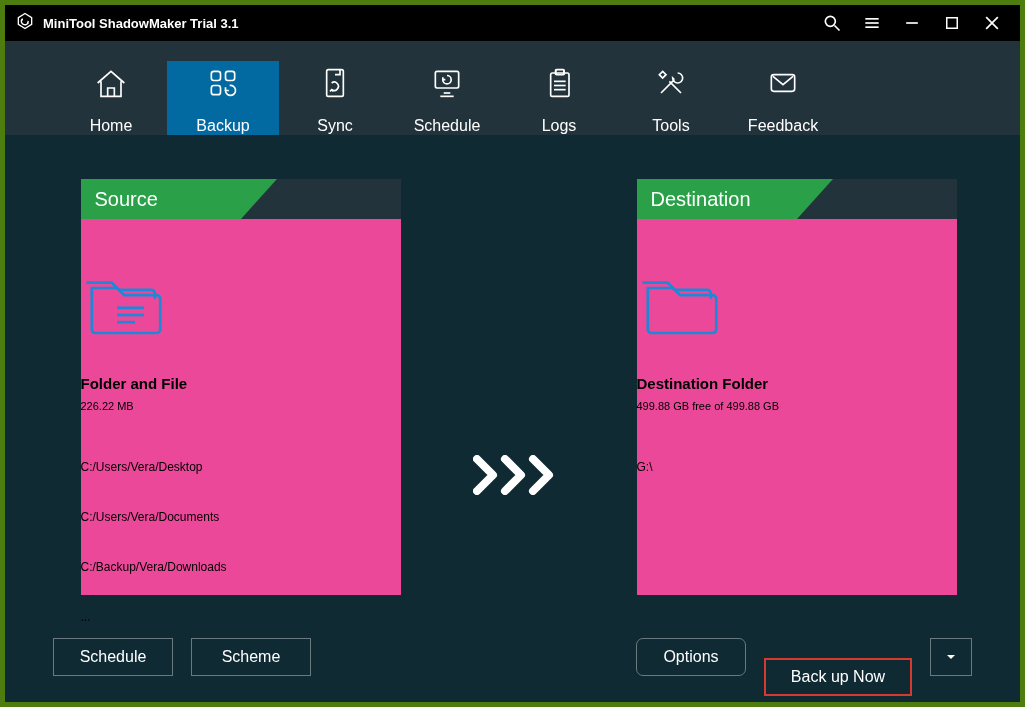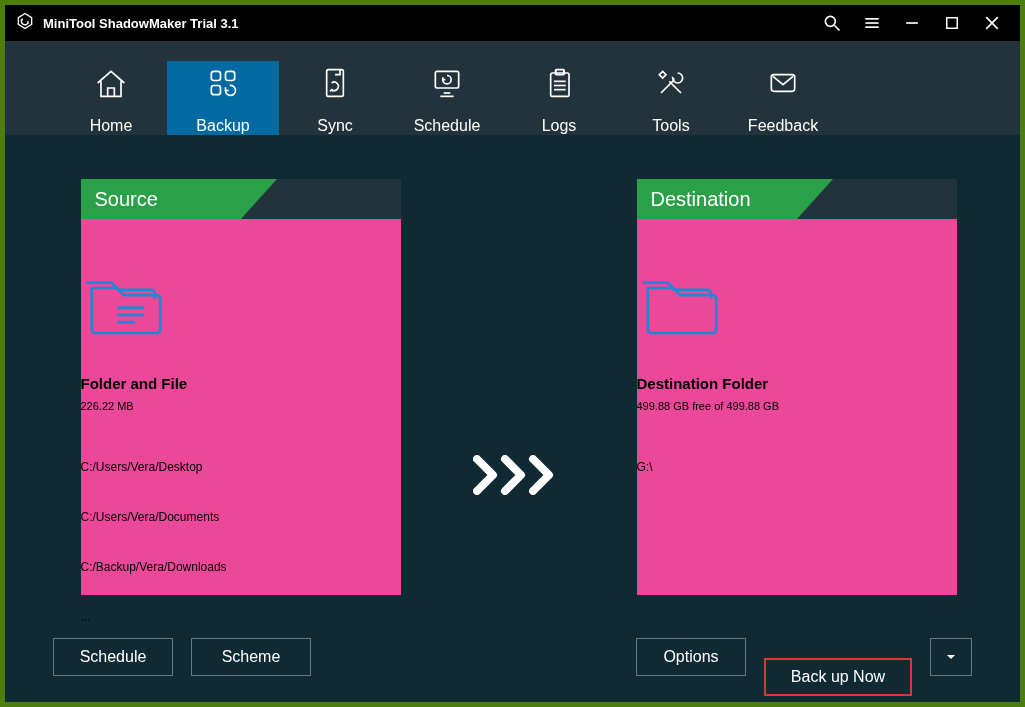--- a/index.html
+++ b/index.html
@@ -35,21 +35,21 @@
   .card-title { font-size: 15px; font-weight: bold; color: #000; margin-bottom: 8px; }
   .card-sub { font-size: 11px; color: #000; margin-bottom: 14px; }
   .card-line { font-size: 12px; color: #000; line-height: 18px; text-align: center; margin-top: 32px; }
 
   .arrows { align-self: center; margin-top: 180px; }
 
   
   .bottom { height: 90px; display: flex; align-items: center; padding: 0 48px; gap: 18px; }
   .btn { height: 38px; background: transparent; border: 1px solid #6a7880; color: #fff; font-size: 16px; display: flex; align-items: center; justify-content: center; cursor: pointer; }
   .btn.w120 { width: 120px; }
-  .btn.w110 { width: 110px; }
+  .btn.w110 { width: 110px; border-radius: 7px; }
   .btn.backup { width: 148px; border: 2px solid #d43a2f; margin-top: 40px; }
   .btn.drop { width: 42px; }
   .bottom .spacer { flex: 1; }
 </style>
 </head>
 <body>
 
 <div class="window">
 
   <div class="titlebar">

